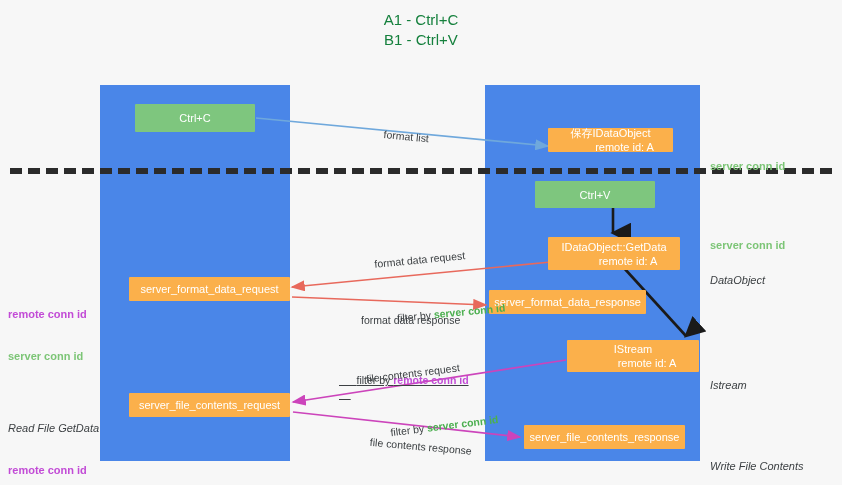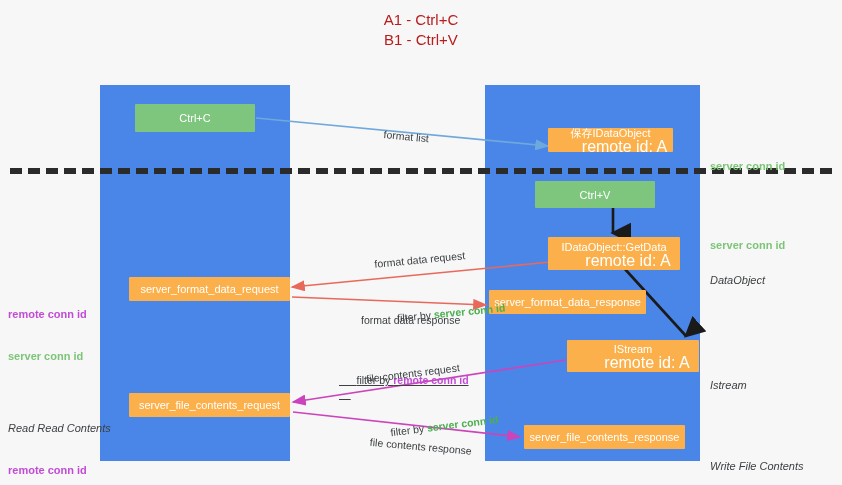--- a/index.html
+++ b/index.html
@@ -42,40 +42,40 @@
     white-space: pre;
   }
   .title {
     position: absolute;
     left: 0;
     top: 10px;
     width: 842px;
     text-align: center;
     font-size: 15px;
     line-height: 20px;
-    color: #b91c1c;
+    color: #15803d;
     white-space: pre;
   }
   .node {
     position: absolute;
     box-sizing: border-box;
     display: flex;
     flex-direction: column;
     align-items: center;
     justify-content: center;
     color: #ffffff;
     font-size: 11px;
     line-height: 14px;
     border-radius: 1px;
     z-index: 3;
     white-space: pre;
   }
   .node.green { background: #7ec67e; }
   .node.orange { background: #fbb04b; }
-  .node .l2 { font-size: 16px; margin-left: 28px; }
+  .node .l2 { font-size: 11px; margin-left: 28px; }
   .divider {
     position: absolute;
     left: 10px;
     top: 168px;
     width: 822px;
     height: 0;
     border-top: 6px dashed #2b2b2b;
     z-index: 4;
   }
   .anno {
@@ -242,18 +242,18 @@
   <div class="side-label" style="left:710px; top:431px;">
     <span class="plain">Write File Contents</span>
   </div>
 
   <div class="side-label" style="left:8px; top:279px;">
     <span class="mg">remote conn id</span>
     <span class="gr">server conn id</span>
   </div>
 
   <div class="side-label" style="left:8px; top:393px;">
-    <span class="plain">Read Read Contents</span>
+    <span class="plain">Read File GetData</span>
     <span class="mg">remote conn id</span>
     
   </div>
 
 </div>
 
 </body></html>

